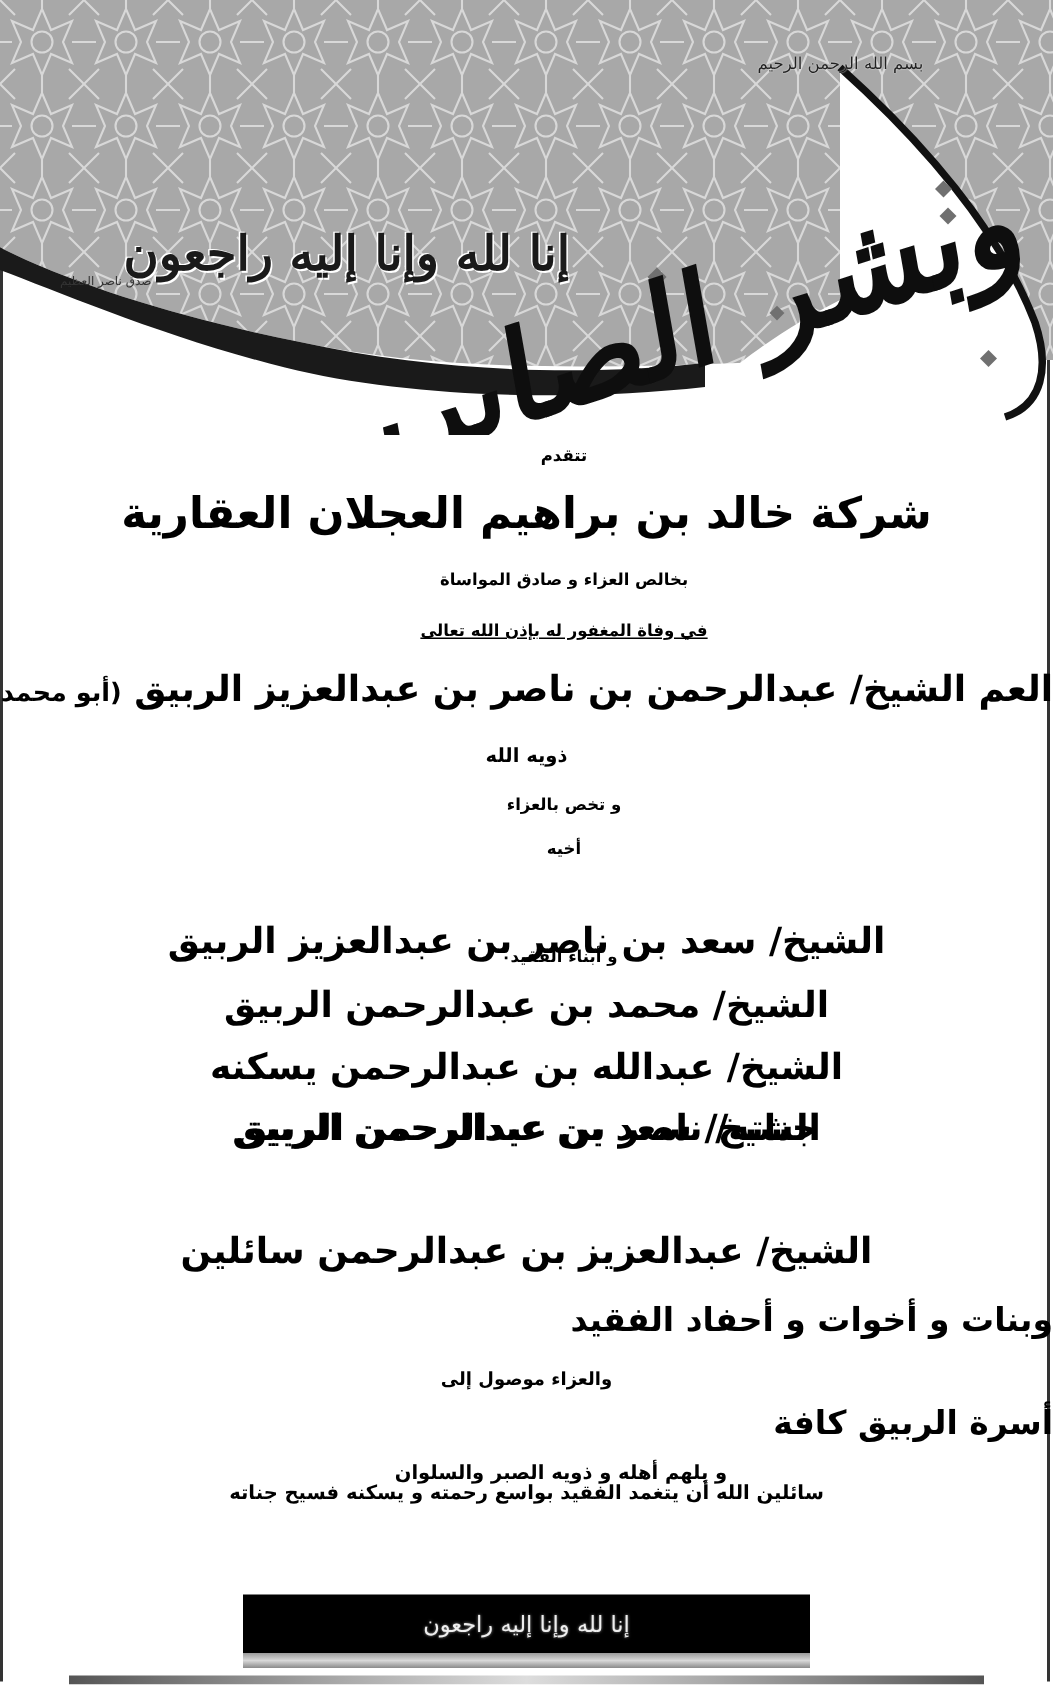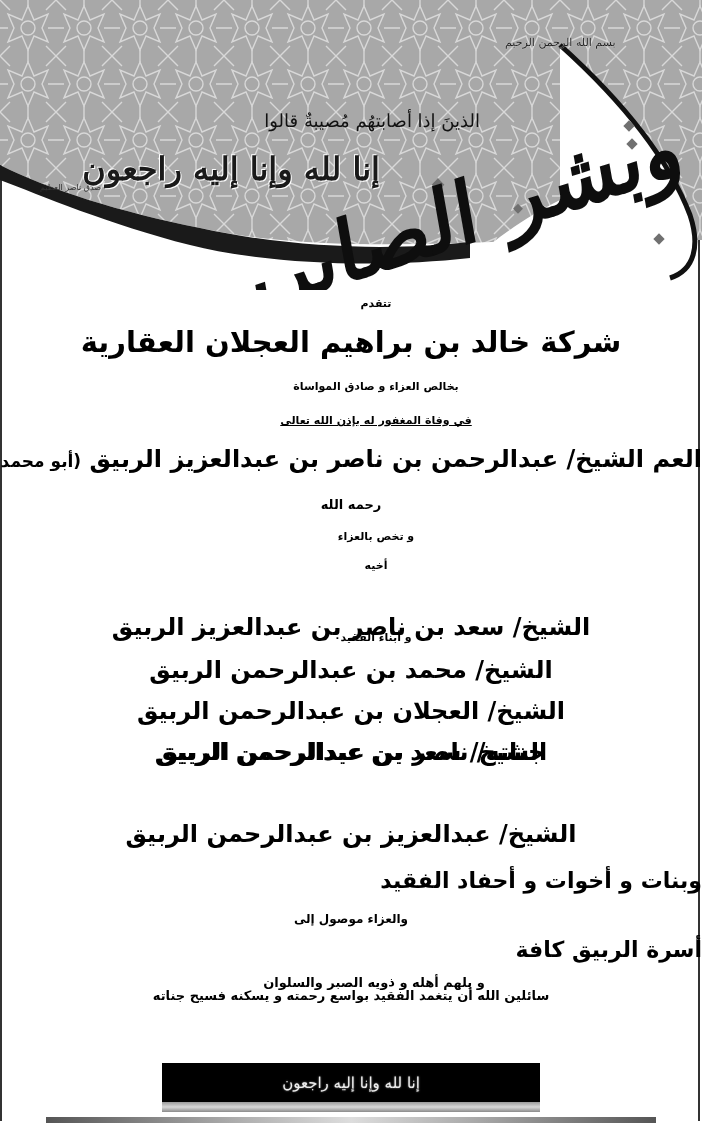--- a/index.html
+++ b/index.html
@@ -74,47 +74,46 @@
     <path d="M560,45 C610,90 665,150 690,215 C700,245 695,270 670,278 L460,278 C470,255 520,220 560,200 Z" fill="#ffffff"></path>
     <path d="M560,45 C610,90 665,150 690,215 C700,245 695,270 670,278" fill="none" stroke="#111" stroke-width="5"></path>
 
     <rect x="434" y="180" width="9" height="9" transform="rotate(45 438 184)" fill="#707070"></rect>
     <rect x="625" y="122" width="8" height="8" transform="rotate(45 629 126)" fill="#707070"></rect>
     <rect x="628" y="140" width="8" height="8" transform="rotate(45 632 144)" fill="#707070"></rect>
     <rect x="655" y="235" width="8" height="8" transform="rotate(45 659 239)" fill="#707070"></rect>
     <rect x="515" y="205" width="7" height="7" transform="rotate(45 518 208)" fill="#707070"></rect>
   </svg>
   <div class="basmala">بسم الله الرحمن الرحيم</div>
-  <div class="verse-top">الذينَ إذا أصابتهُم مُصيبةٌ قالوا</div>
   <div class="verse-main">إنا لله وإنا إليه راجعون</div>
   <div class="sadaq">صدق ناصر العظيم</div>
   <div class="big-calligraphy">وبشر الصابرين</div>
 </div>
 
 <div class="line s10" style="top:297px;">تتقدم</div>
 <div class="line s28" style="top:325px;">شركة خالد بن براهيم العجلان العقارية</div>
 <div class="line s10" style="top:380px;">بخالص العزاء و صادق المواساة</div>
 <div class="line s10" style="top:414px;text-decoration:underline;">في وفاة المغفور له بإذن الله تعالى</div>
 
 <div class="line s24" style="top:445px;">
   <span>العم الشيخ/</span>
   <span>عبدالرحمن بن ناصر بن عبدالعزيز الربيق</span>
   <span class="paren-small">(أبو محمد)</span>
 </div>
-<div class="line s13" style="top:497px;">رحمه الله</div>
+<div class="line s13" style="top:497px;">ذويه الله</div>
 <div class="line s10" style="top:530px;">و تخص بالعزاء</div>
 <div class="line s10" style="top:559px;">أخيه</div>
 <div class="line s24" style="top:585px;margin-top:28px;">الشيخ/ سعد بن ناصر بن عبدالعزيز الربيق</div>
 <div class="line s10" style="top:631px;">و أبناء الفقيد</div>
 
 <div class="line s24" style="top:656px;">الشيخ/ محمد بن عبدالرحمن الربيق</div>
-<div class="line s24" style="top:697px;">الشيخ/ العجلان بن عبدالرحمن الربيق</div>
+<div class="line s24" style="top:697px;">الشيخ/ عبدالله بن عبدالرحمن يسكنه</div>
 <div class="line s24" style="top:738px;">جناته/ ناصر بن عبدالرحمن الربيق</div>
 <div class="line s24" style="top:738px;">الشيخ/ سعد بن عبدالرحمن الربيق</div>
-<div class="line s24" style="top:820px;">الشيخ/ عبدالعزيز بن عبدالرحمن الربيق</div>
+<div class="line s24" style="top:820px;">الشيخ/ عبدالعزيز بن عبدالرحمن سائلين</div>
 
 <div class="line s22" style="top:868px;">وبنات و أخوات و أحفاد الفقيد</div>
 <div class="line s12" style="top:912px;">والعزاء موصول إلى</div>
 <div class="line s22" style="top:937px;">أسرة الربيق كافة</div>
 <div class="line s13" style="top:988px;">سائلين الله أن يتغمد الفقيد بواسع رحمته و يسكنه فسيح جناته</div>
 <div class="line s13" style="top:975px;margin-left:23px;">و يلهم أهله و ذويه الصبر والسلوان</div>
 
 <div class="footer-bar">
   <div class="footer-black">
     <span class="footer-text">إنا لله وإنا إليه راجعون</span>

